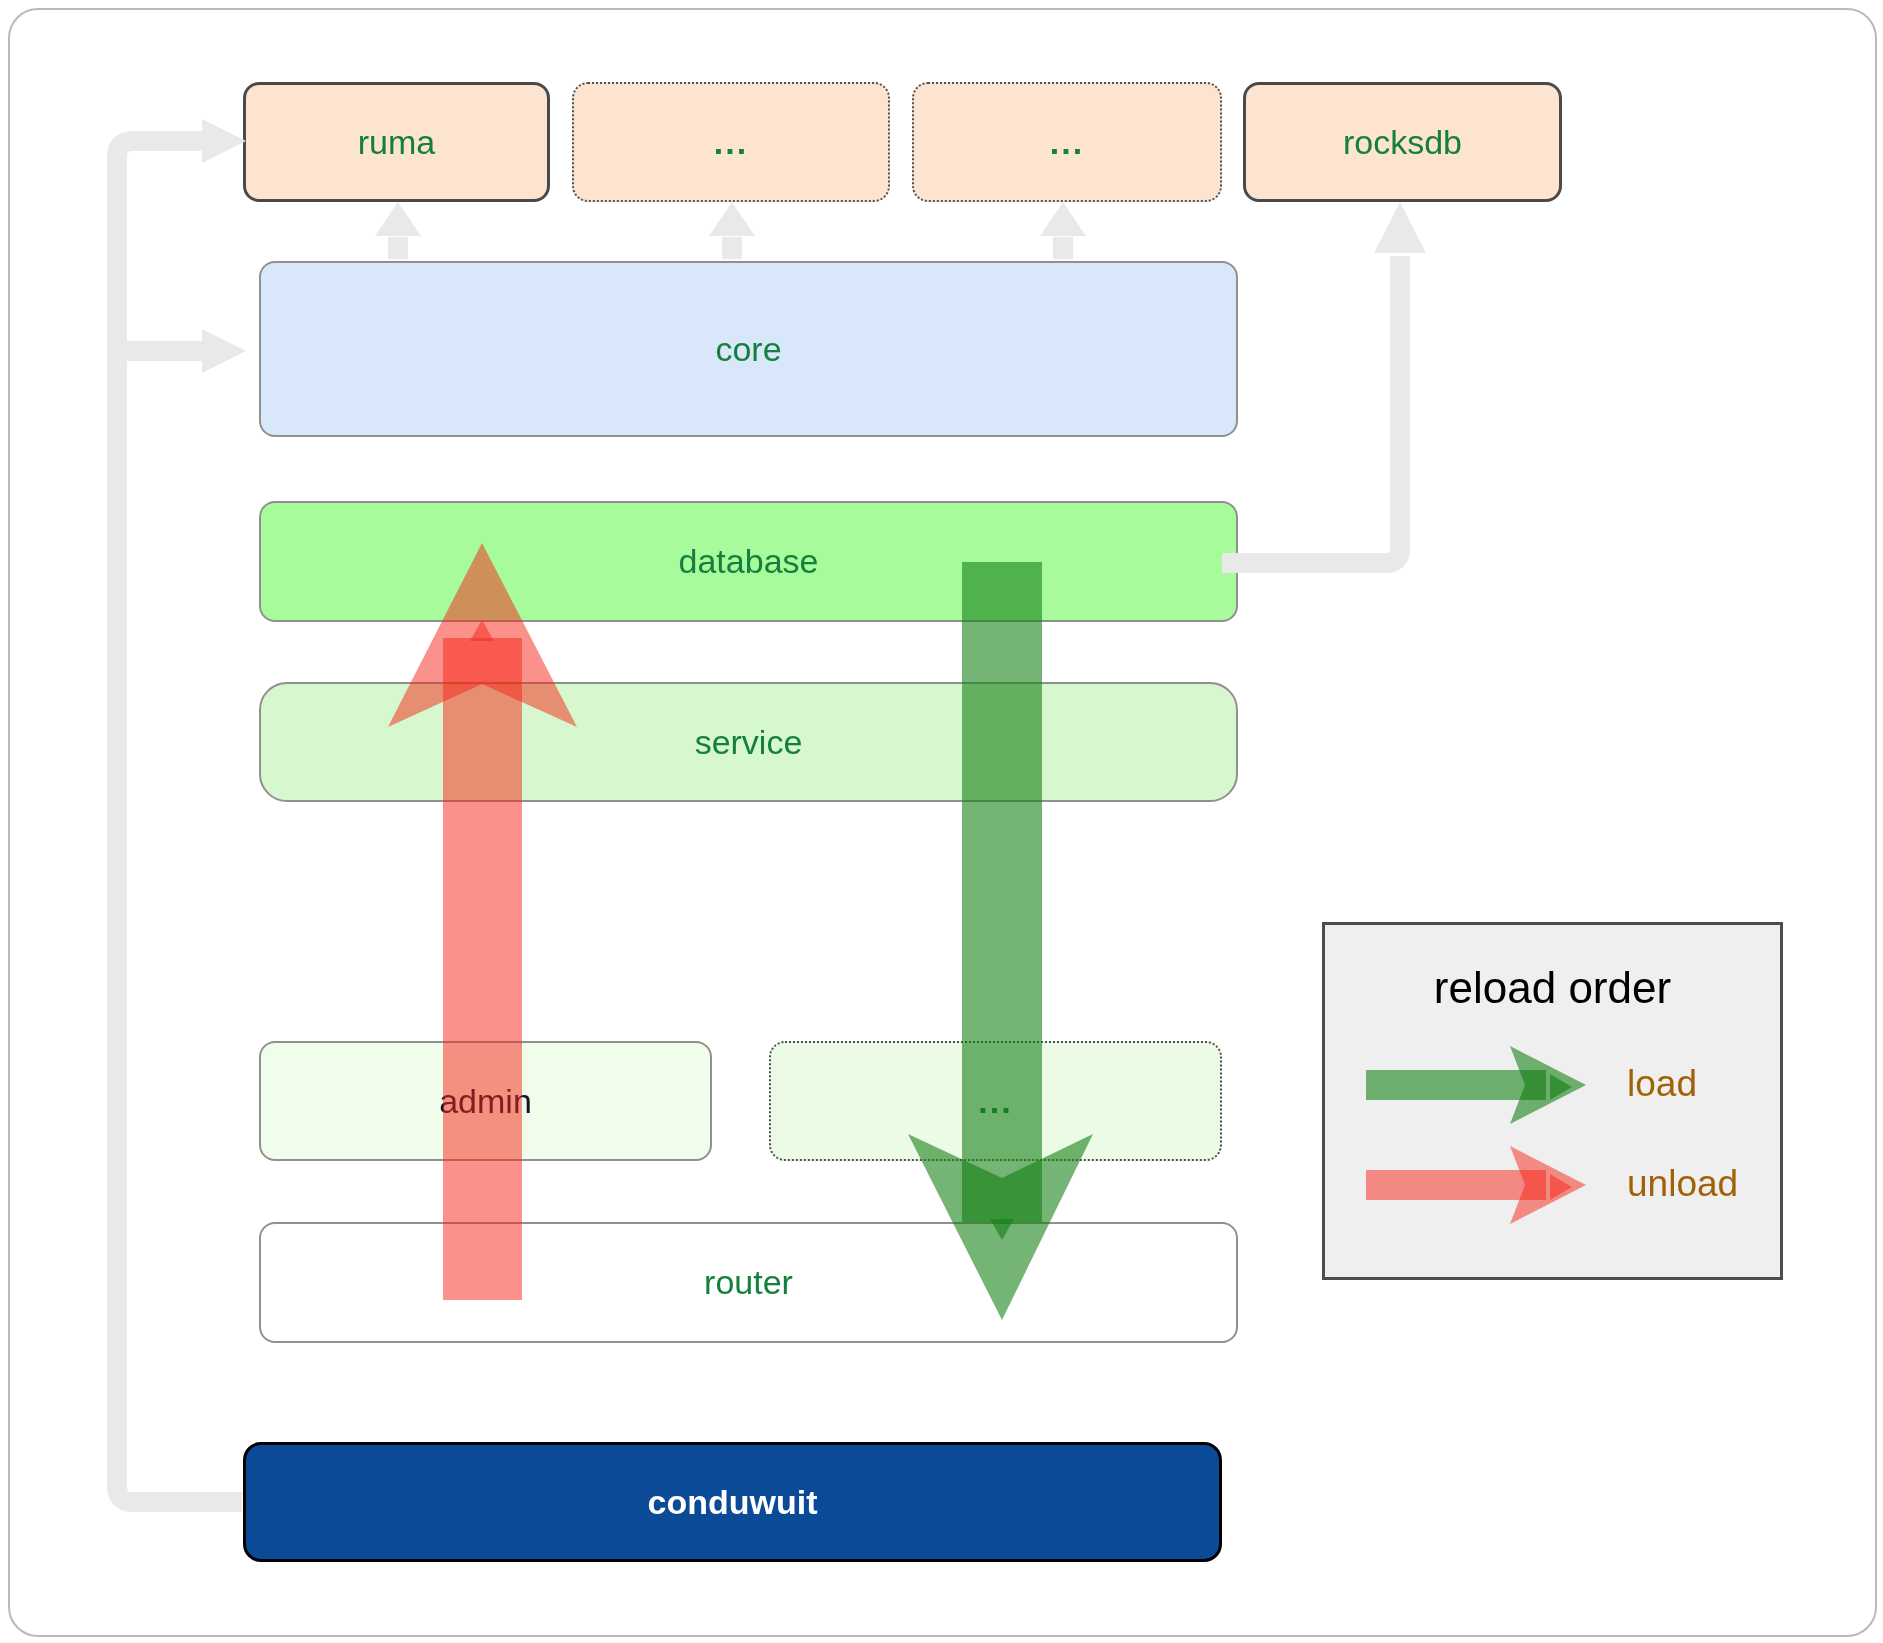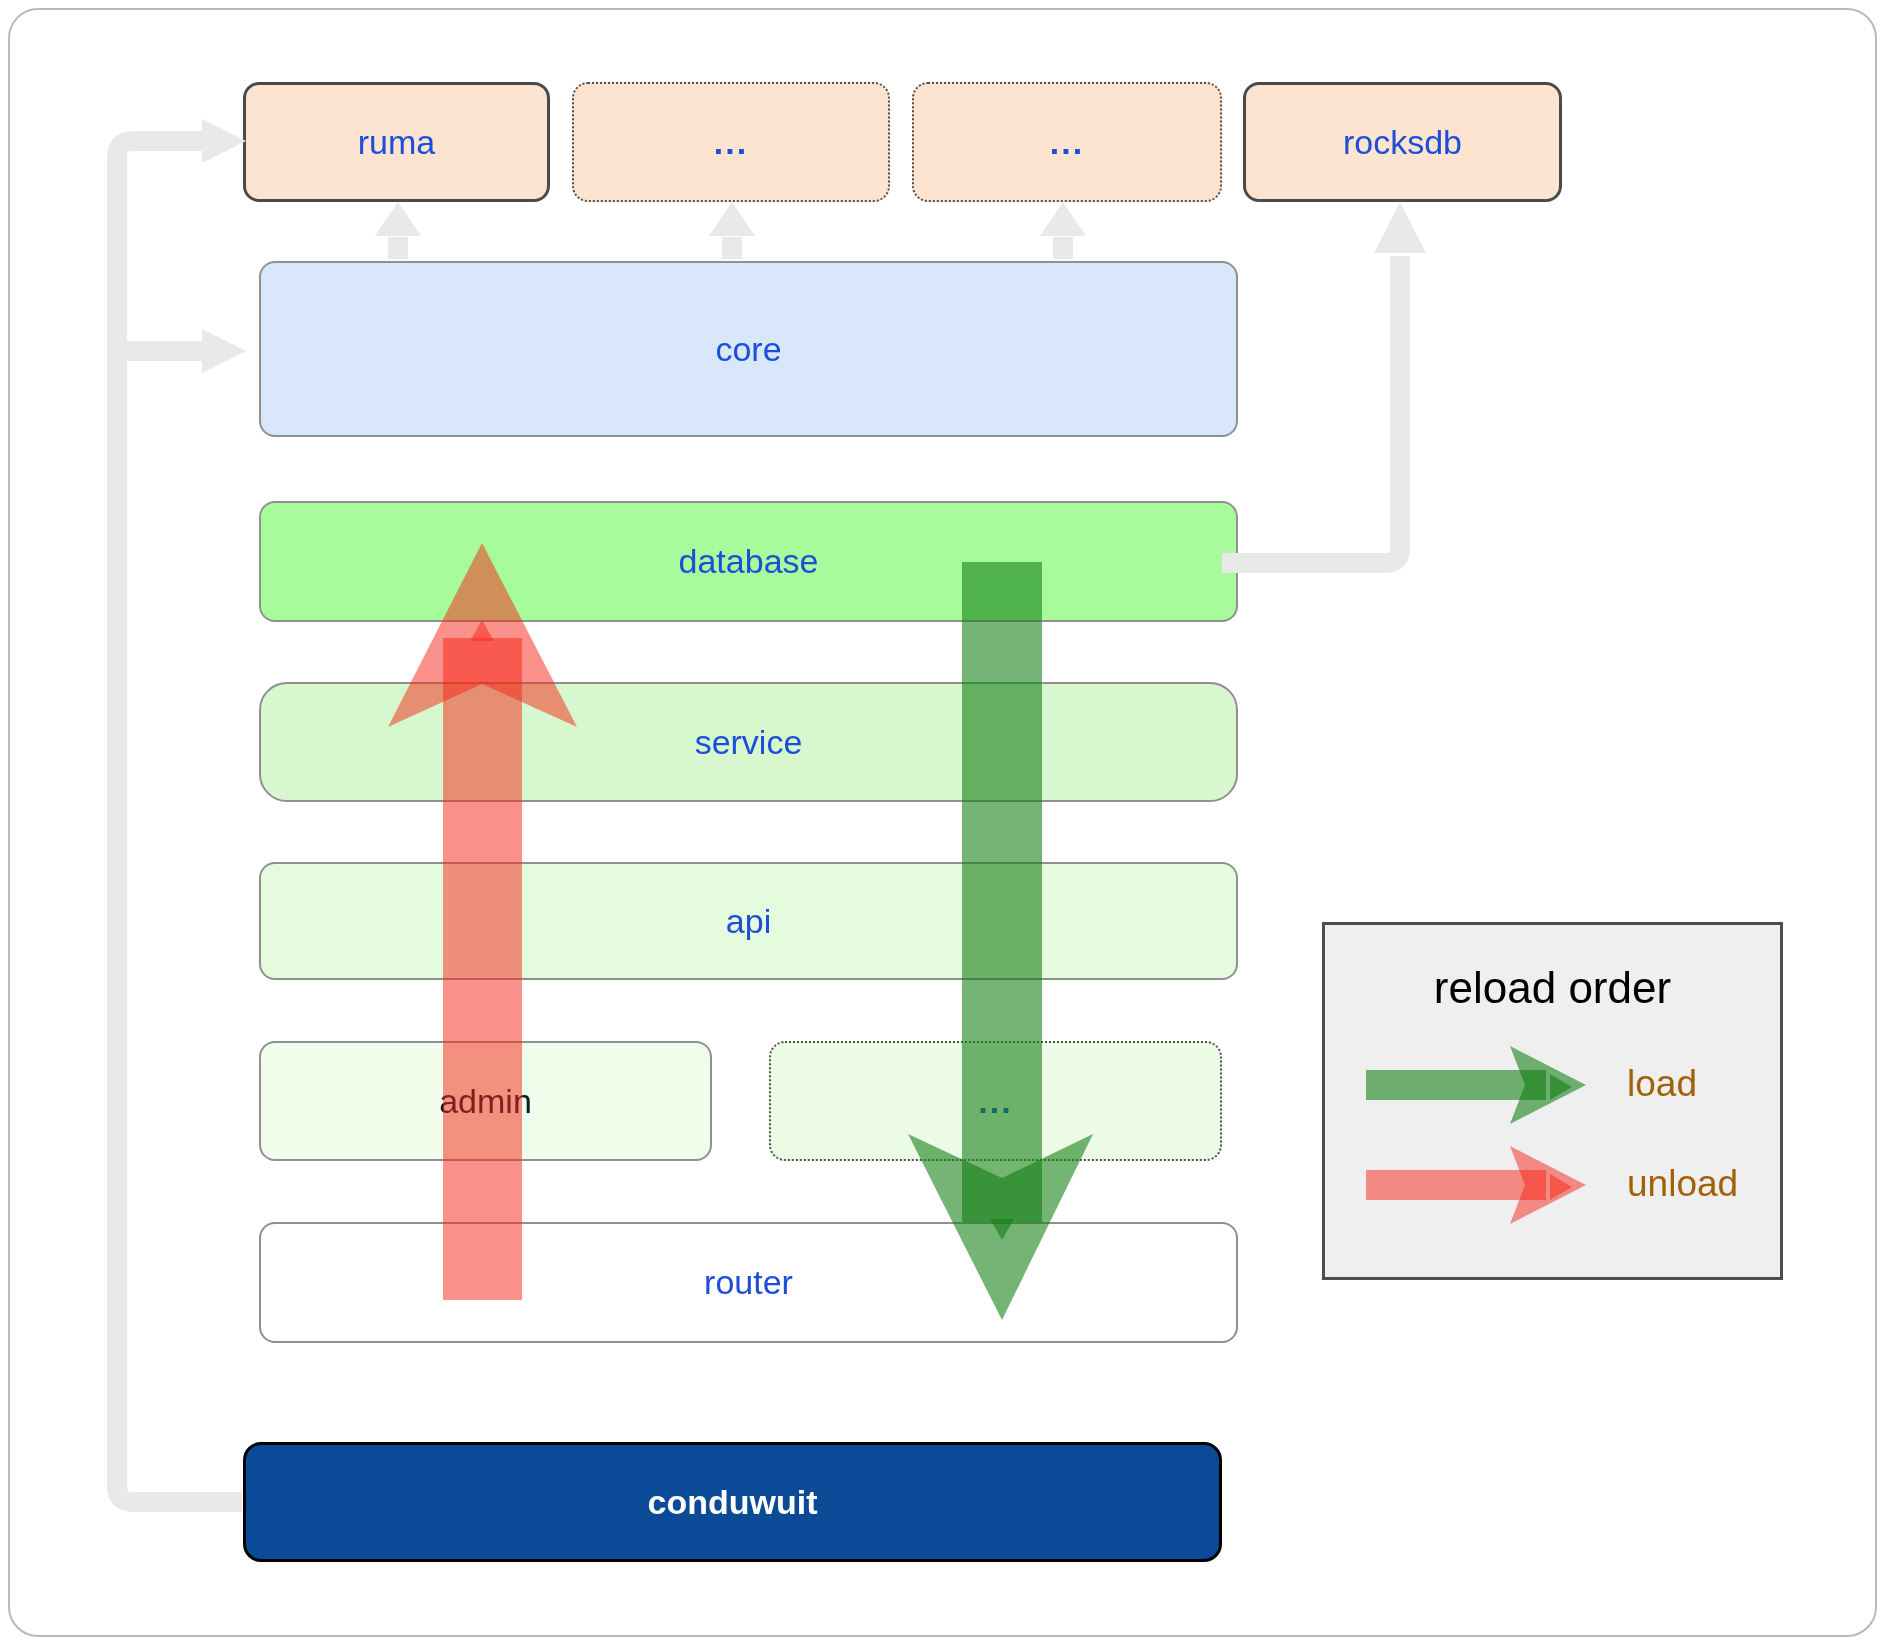--- a/index.html
+++ b/index.html
@@ -1,21 +1,21 @@
 <!DOCTYPE html>
 <html><head>
 <meta charset="utf-8">
 <style>
   html,body{margin:0;padding:0;background:#fff;}
   #stage{position:relative;width:1883px;height:1643px;background:#fff;
          font-family:"Liberation Sans","DejaVu Sans",sans-serif;overflow:hidden;}
   #frame{position:absolute;left:8px;top:8px;width:1865px;height:1625px;
          border:2px solid #b9b9b9;border-radius:30px;}
   .box{position:absolute;display:flex;align-items:center;justify-content:center;
-       box-sizing:border-box;border-radius:16px;font-size:34px;color:#1d4ed8;}
+       box-sizing:border-box;border-radius:16px;font-size:34px;color:#15803d;}
   .solid-dark{border:3px solid #4a4a4a;}
   .dotted{border:2px dotted #4f4f4f;}
   .solid-gray{border:2px solid #909090;margin-left:16px;}
   .peach{background:#fde4d1;}
   .dots{font-weight:bold;letter-spacing:2px;}
   
   #ruma    {left:243px;top:82px;width:307px;height:120px;}
   #dots1   {left:572px;top:82px;width:318px;height:120px;}
   #dots2   {left:912px;top:82px;width:310px;height:120px;}
   #rocksdb {left:1243px;top:82px;width:319px;height:120px;}
@@ -61,23 +61,20 @@
   </div>
 
   <div class="box solid-gray" id="core">
     <span>core</span>
   </div>
   <div class="box solid-gray" id="database">
     <span>database</span>
   </div>
   <div class="box solid-gray" id="service">
     <span>service</span>
-  </div>
-  <div class="box solid-gray" id="api">
-    <span>api</span>
   </div>
   <div class="box solid-gray" id="admin">
     <span>admin</span>
   </div>
   <div class="box dotted dots" id="dots3">
     <span>...</span>
   </div>
   <div class="box solid-gray" id="router">
     <span>router</span>
   </div>

